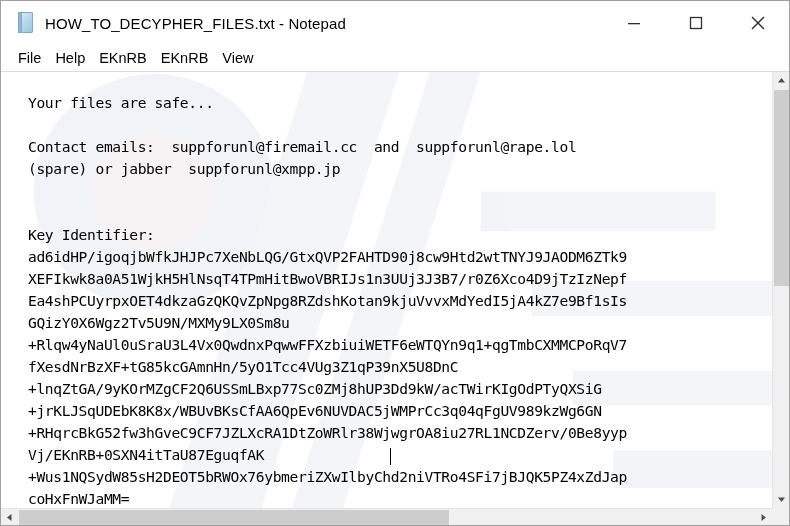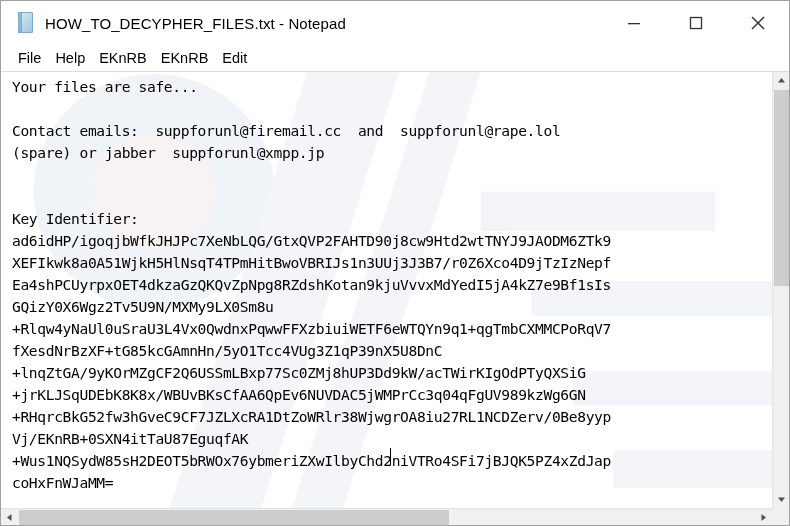--- a/index.html
+++ b/index.html
@@ -132,21 +132,21 @@
     z-index: 1;
     padding: 4px 0 0 11px;
     box-sizing: border-box;
   }
   #text-content {
     font-family: "DejaVu Sans Mono", "Liberation Mono", monospace;
     font-size: 14.6px;
     line-height: 22px;
     color: #000000;
     white-space: pre;
-    margin: 0;
+    margin: 16px;
     letter-spacing: -0.35px;
   }
 
   
   #caret {
     position: absolute;
     left: 389px;
     top: 376px;
     width: 1px;
     height: 17px;
@@ -245,21 +245,21 @@
         </svg>
       </div>
     </div>
   </div>
 
   <div id="menubar">
     <div class="menu-item">File</div>
     <div class="menu-item">Help</div>
     <div class="menu-item">EKnRB</div>
     <div class="menu-item">EKnRB</div>
-    <div class="menu-item">Edit</div>
+    <div class="menu-item">View</div>
   </div>
 
   <div id="editor-wrap">
 
     <svg id="watermark" viewBox="0 0 772 455" preserveAspectRatio="none">
       <g opacity="0.10">
         <circle cx="150" cy="120" r="118" fill="#7a8fb5"></circle>
         <circle cx="150" cy="120" r="60" fill="#b98a96"></circle>
         <g fill="#96a3bd">
           <polygon points="300,0 390,0 250,455 160,455"></polygon>

